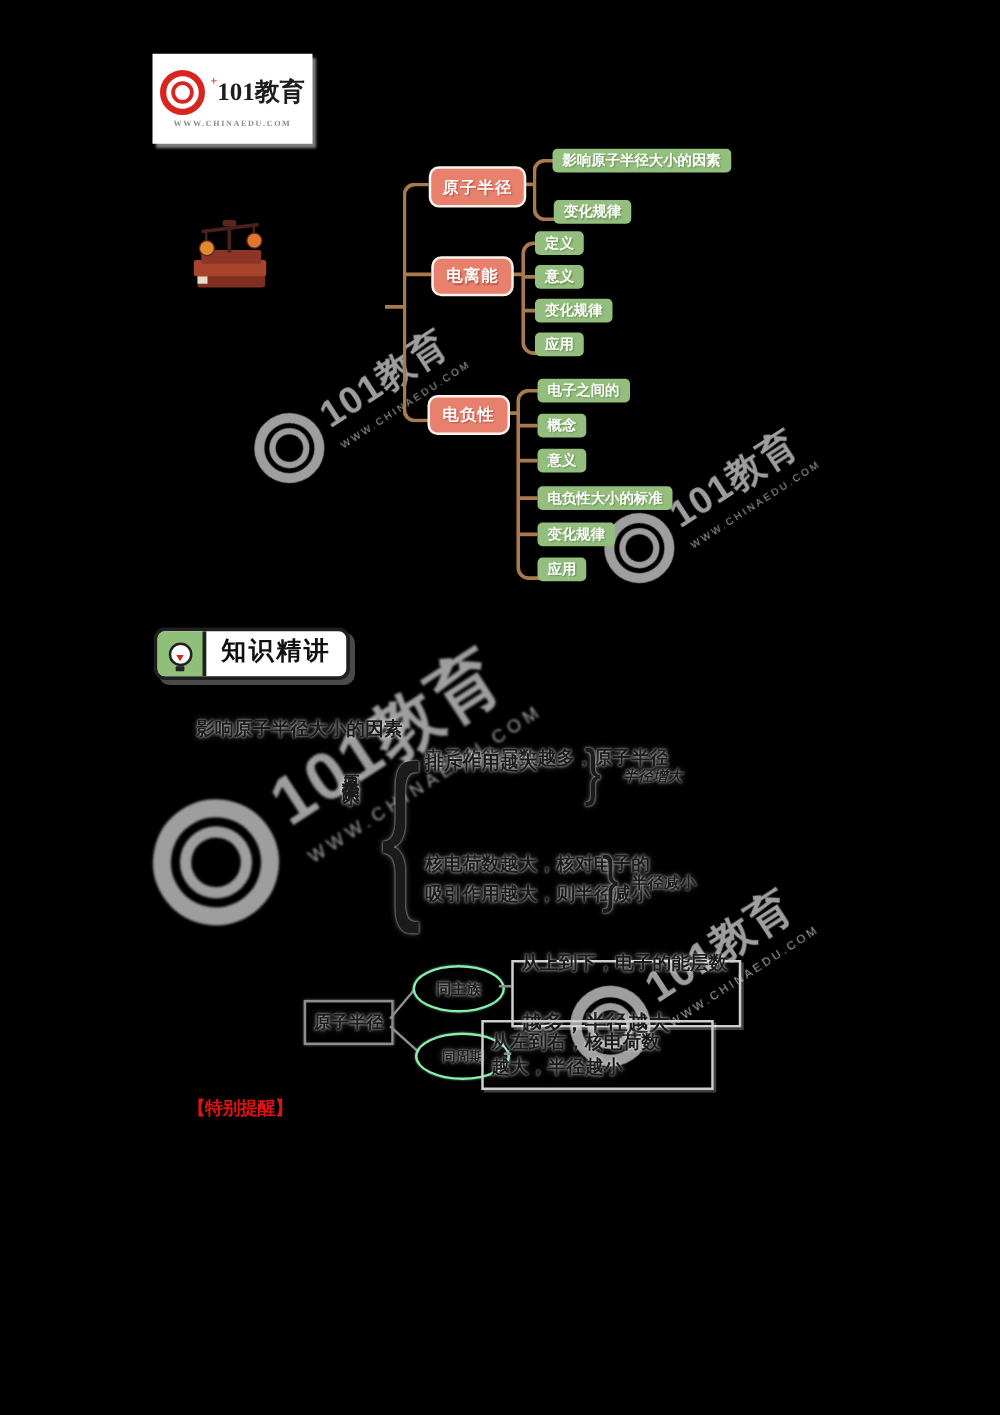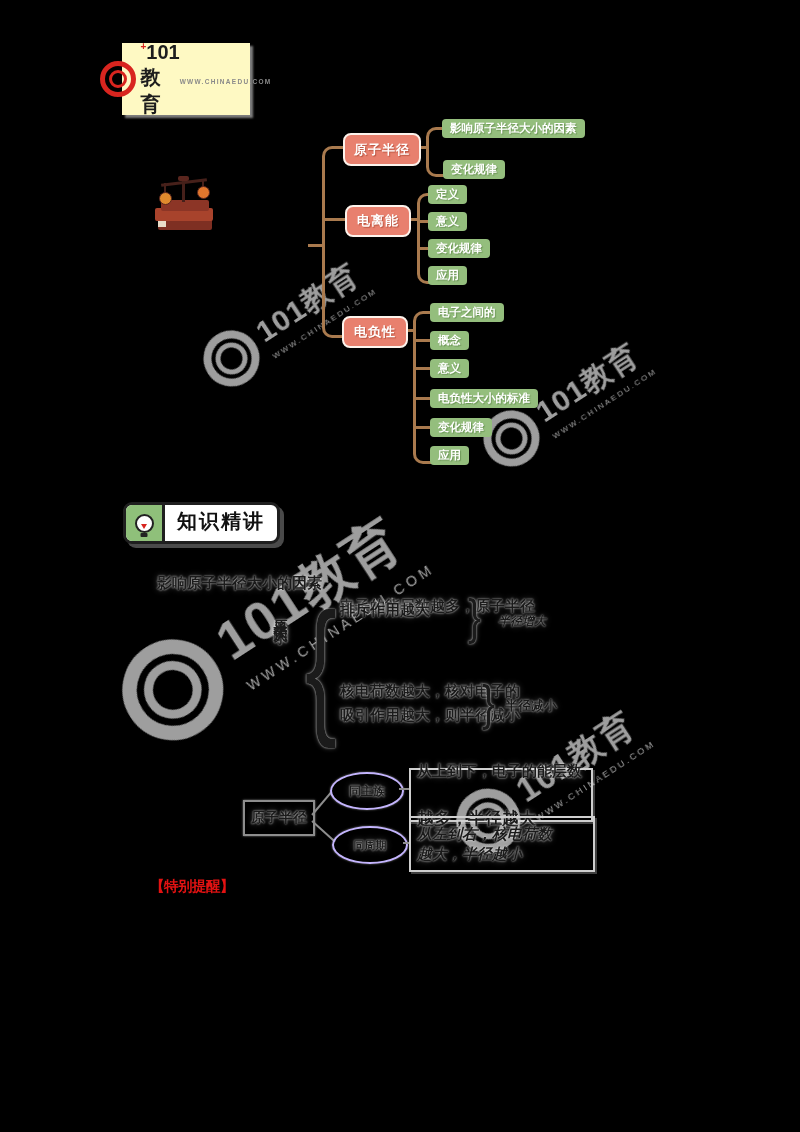--- a/index.html
+++ b/index.html
@@ -1,23 +1,23 @@
 <!DOCTYPE html>
 <html><head>
 <meta charset="utf-8">
 <style>
   html,body{margin:0;padding:0;background:#000;}
   #page{position:relative;width:800px;height:1132px;background:#000;overflow:hidden;
         font-family:"Liberation Sans",sans-serif;}
   .abs{position:absolute;}
 
   
-  #logo-box{left:122px;top:43px;width:128px;height:72px;background:#fef9c3;
-            box-shadow:3px 3px 2px #7d7d7d;display:flex;flex-direction:row;
-            align-items:center;justify-content:center;}
+  #logo-box{left:122px;top:43px;width:128px;height:72px;background:#ffffff;
+            box-shadow:3px 3px 2px #7d7d7d;display:flex;flex-direction:column;
+            align-items:center;justify-content:center;font-family:Liberation Serif, serif;}
   .logo-row{display:flex;align-items:center;gap:4px;}
   .logo-ring{width:26px;height:26px;border:5px solid #d8251f;border-radius:50%;
              position:relative;flex:none;}
   .logo-ring::after{content:"";position:absolute;inset:4px;border:3px solid #d8251f;border-radius:50%;}
   .logo-brand{font-size:20px;font-weight:bold;color:#1d1d1d;letter-spacing:0;position:relative;}
   .logo-plus{color:#d8251f;font-size:10px;font-weight:bold;vertical-align:top;}
   .logo-url{font-size:6.5px;color:#8a8a8a;letter-spacing:1.3px;margin-top:4px;font-weight:bold;}
 
   
   .wm{display:flex;align-items:center;gap:8px;color:rgba(255,255,255,0.62);
@@ -76,21 +76,21 @@
 
   
   .ghost{color:#1b1b1b;font-weight:bold;
          text-shadow:0 0 2px rgba(255,255,255,.85),0 0 6px rgba(255,255,255,.3);
          filter:blur(0.55px);white-space:nowrap;}
   .kv{writing-mode:vertical-rl;letter-spacing:2px;}
   .brace-big{font-size:148px;font-weight:normal;transform:scaleX(.65);line-height:1;}
   .brace-sm{font-size:50px;font-weight:normal;transform:scaleX(.8);line-height:1;}
   .dbox{border:2px solid #cfcfcf;box-shadow:2px 2px 0 rgba(255,255,255,.25);
         display:flex;flex-direction:column;justify-content:center;padding:2px 6px;}
-  .dellipse{border:2px solid #c4b5fd;border-radius:50%;box-shadow:0 0 2px rgba(255,255,255,.5);
+  .dellipse{border:2px solid #86efac;border-radius:50%;box-shadow:0 0 2px rgba(255,255,255,.5);
             display:flex;align-items:center;justify-content:center;}
   .drect{border:2px solid #8d8d8d;box-shadow:0 0 2px rgba(255,255,255,.5);
          display:flex;align-items:center;justify-content:center;}
   .dline{background:#8d8d8d;transform-origin:left center;}
 
   #note-label{left:150px;top:877px;color:#e31212;font-size:14.5px;font-weight:bold;
               letter-spacing:-0.5px;filter:blur(0.6px);}
 </style>
 </head>
 <body>
@@ -216,20 +216,20 @@
   <div class="dellipse ghost abs" style="left:330px;top:772px;width:70px;height:34px;font-size:12px;">同主族</div>
   <div class="dellipse ghost abs" style="left:332px;top:826px;width:72px;height:34px;font-size:11px;">同周期</div>
 
   <div class="dline abs" style="left:399px;top:788px;width:10px;height:2px;"></div>
   <div class="dline abs" style="left:403px;top:842px;width:6px;height:2px;"></div>
 
   <div class="dbox abs" style="left:409px;top:768px;width:168px;height:46px;gap:28px;">
     <div class="ghost" style="font-size:15px;line-height:20px;">从上到下，电子的能层数</div>
     <div class="ghost" style="font-size:17px;line-height:20px;">越多，半径越大</div>
   </div>
-  <div class="dbox abs" style="left:409px;top:816px;width:170px;height:48px;font-style:italic;">
+  <div class="dbox abs" style="left:385px;top:816px;width:170px;height:48px;">
     <div class="ghost" style="font-size:15px;line-height:20px;">从左到右，核电荷数</div>
     <div class="ghost" style="font-size:15px;line-height:20px;">越大，半径越小</div>
   </div>
 
   <div id="note-label" class="abs">【特别提醒】</div>
 
 </div>
 
 </body></html>

